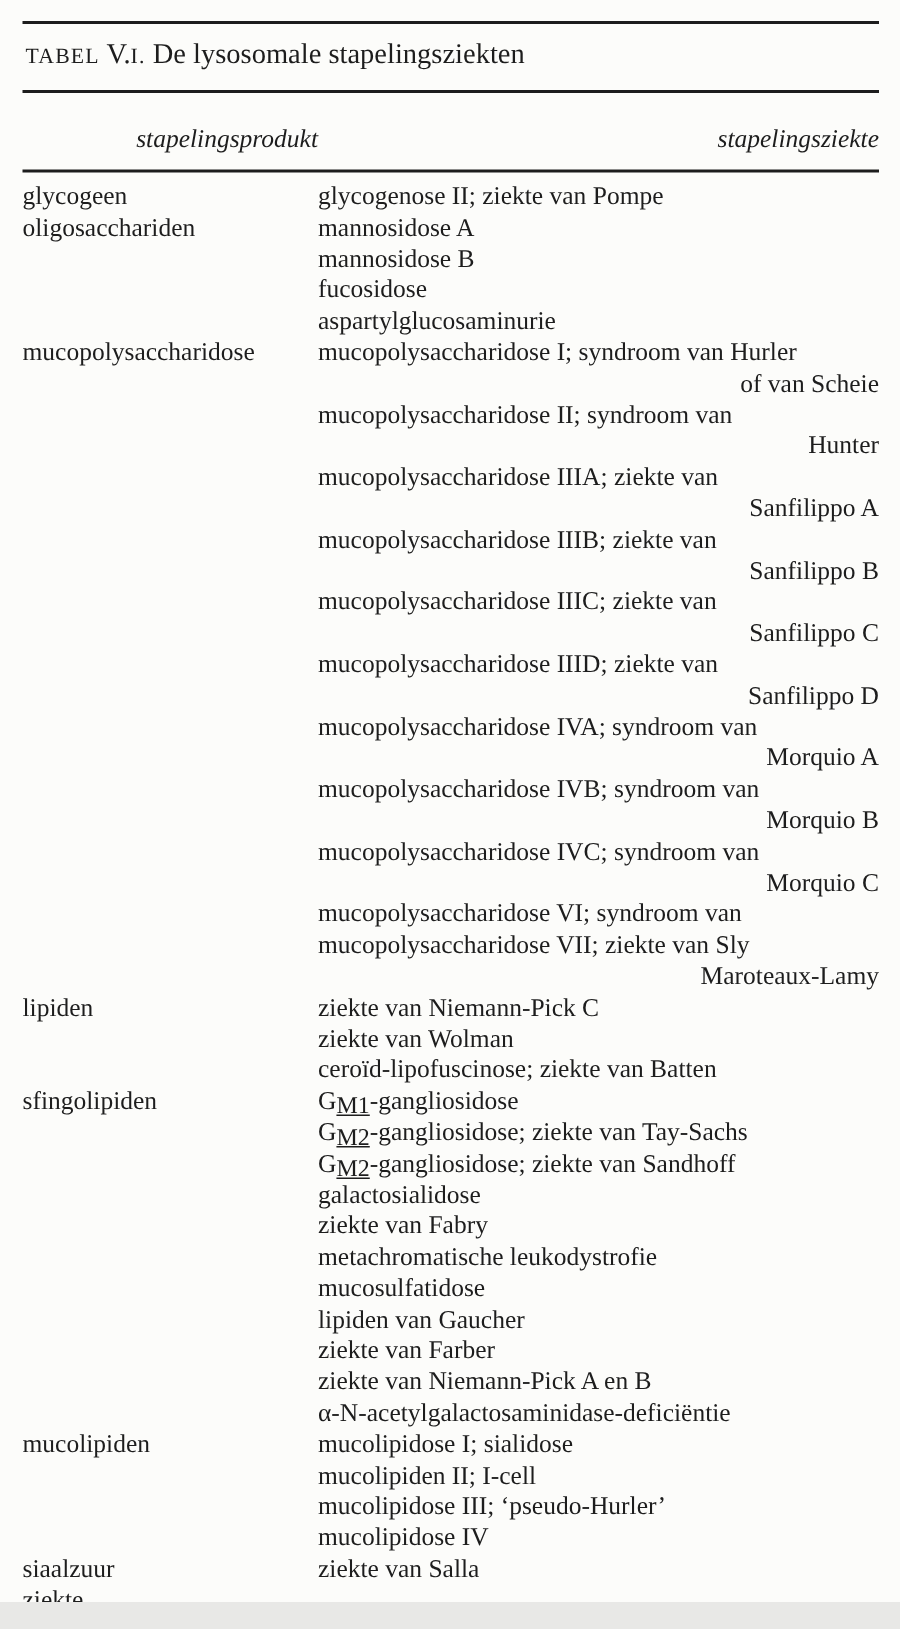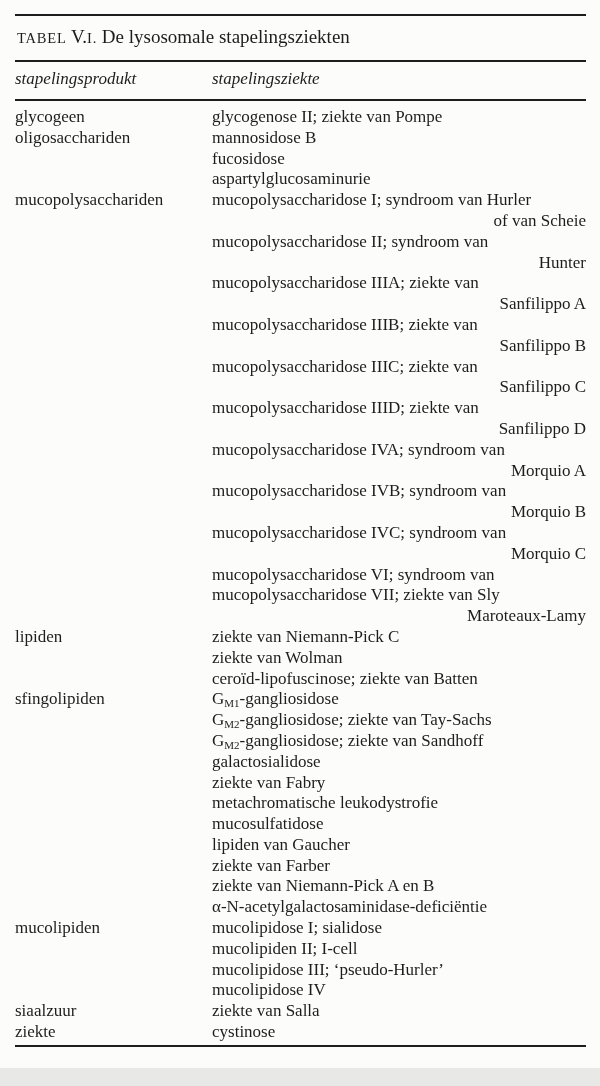--- a/index.html
+++ b/index.html
@@ -37,24 +37,25 @@
   }
   .title .sc{
     font-size:14.5px;
     letter-spacing:0.8px;
   }
   .col-grid{
     display:grid;
     grid-template-columns:197px 1fr;
   }
   .headers{
-    margin:6px 0 10px 0;
+    margin:20px 0 10px 0;
     font-style:italic;
     font-size:17px;
     line-height:21px;
+    text-align:right;
   }
   .tbody{
     margin-top:6px;
     font-size:17px;
     line-height:20.8px;
   }
   .group-row{
     display:grid;
     grid-template-columns:197px 1fr;
     align-items:start;
@@ -63,23 +64,24 @@
   .line{
     white-space:nowrap;
     height:20.8px;
     overflow:hidden;
   }
   .line.cont{
     padding-left:18px;
     text-align:right;
   }
   sub{
-    font-size:11px;
+    font-size:16px;
     line-height:0;
     vertical-align:-3px;
+    text-decoration:underline;
   }
   .rule.bottom{
     margin-top:2px;
   }
 </style>
 </head>
 <body>
 
 <div class="page">
 
@@ -99,27 +101,28 @@
   <div class="tbody">
       <div class="group-row">
         <div class="cell line">glycogeen</div>
         <div class="cell">
           <div class="line">glycogenose II; ziekte van Pompe</div>
         </div>
       </div>
       <div class="group-row">
         <div class="cell line">oligosacchariden</div>
         <div class="cell">
+          <div class="line">mannosidose A</div>
           <div class="line">mannosidose B</div>
           <div class="line">fucosidose</div>
           <div class="line">aspartylglucosaminurie</div>
         </div>
       </div>
       <div class="group-row">
-        <div class="cell line">mucopolysacchariden</div>
+        <div class="cell line">mucopolysaccharidose</div>
         <div class="cell">
           <div class="line">mucopolysaccharidose I; syndroom van Hurler</div>
           <div class="line cont">of van Scheie</div>
           <div class="line">mucopolysaccharidose II; syndroom van</div>
           <div class="line cont">Hunter</div>
           <div class="line">mucopolysaccharidose IIIA; ziekte van</div>
           <div class="line cont">Sanfilippo A</div>
           <div class="line">mucopolysaccharidose IIIB; ziekte van</div>
           <div class="line cont">Sanfilippo B</div>
           <div class="line">mucopolysaccharidose IIIC; ziekte van</div>
@@ -171,21 +174,18 @@
         </div>
       </div>
       <div class="group-row">
         <div class="cell line">siaalzuur</div>
         <div class="cell">
           <div class="line">ziekte van Salla</div>
         </div>
       </div>
       <div class="group-row">
         <div class="cell line">ziekte</div>
-        <div class="cell">
-          <div class="line">cystinose</div>
-        </div>
       </div>
     </div>
 
   <hr class="rule bottom">
 
 </div>
 
 </body></html>

